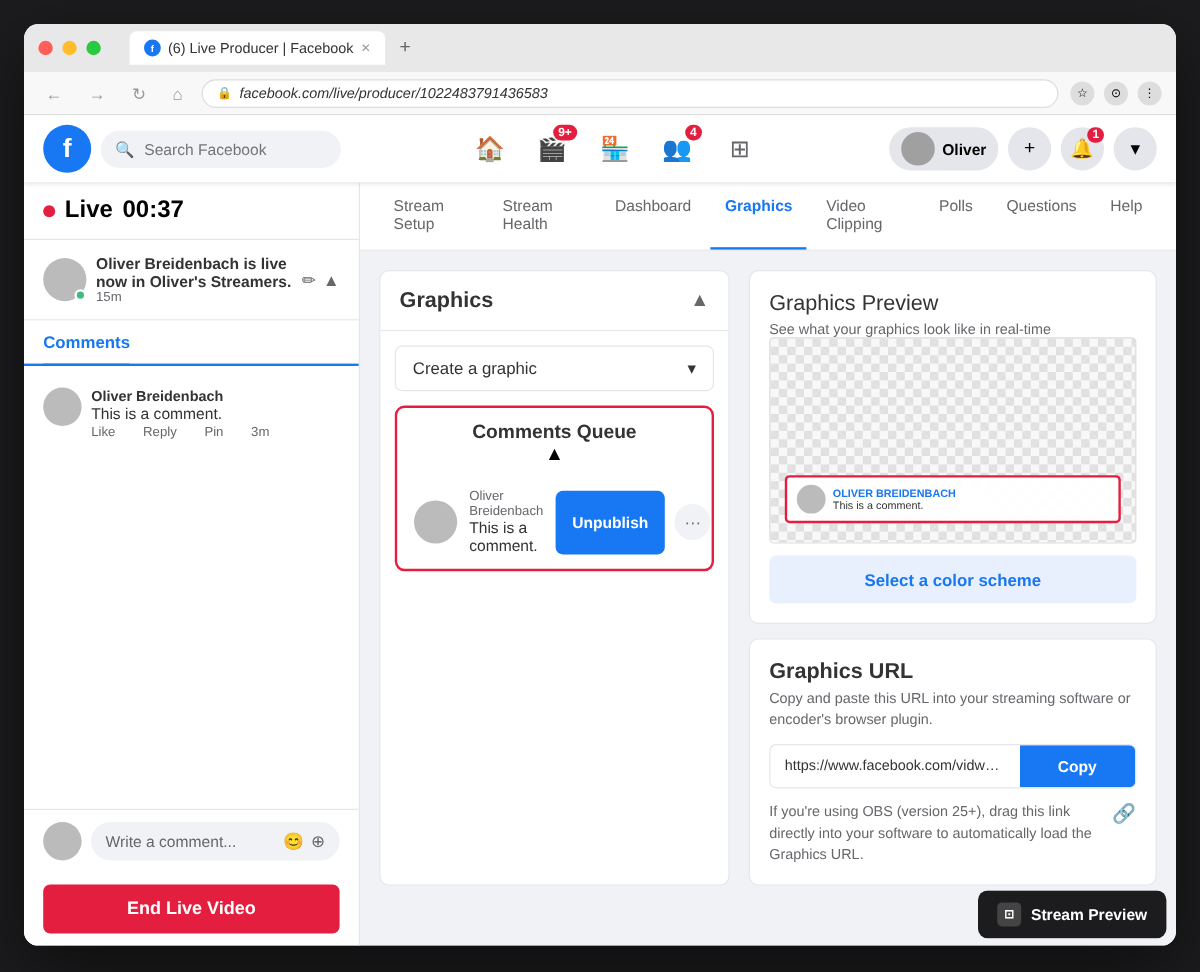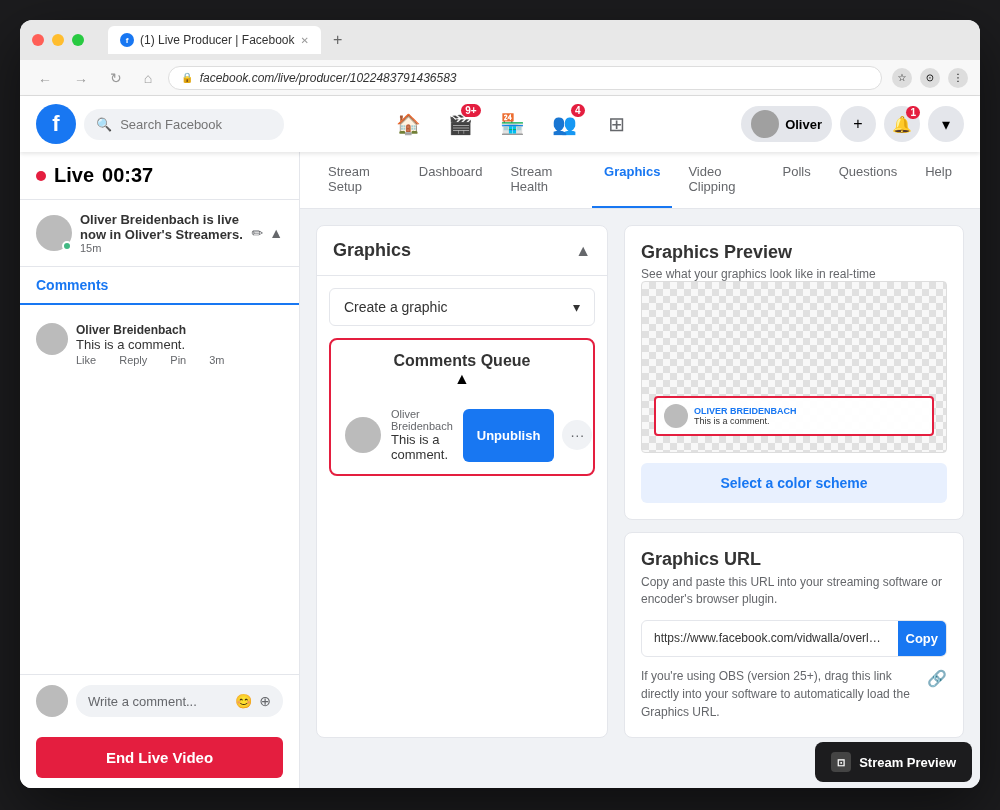--- a/index.html
+++ b/index.html
@@ -106,39 +106,39 @@
     .queue-item-info { flex: 1; }
     .queue-item-author { font-size: 11px; color: #65676b; }
     .queue-item-text { font-size: 13px; color: #333; font-weight: 500; }
     .queue-actions { display: flex; align-items: center; gap: 8px; }
     .unpublish-btn { background: #1877f2; color: white; border: none; border-radius: 6px; padding: 19px 14px; font-size: 13px; font-weight: 600; cursor: pointer; }
     .more-btn { width: 30px; height: 30px; border-radius: 50%; background: #f0f2f5; display: flex; align-items: center; justify-content: center; cursor: pointer; font-size: 14px; color: #65676b; }
 
     
     .preview-panel { width: 340px; flex-shrink: 0; }
     .preview-card { background: white; border-radius: 8px; border: 1px solid #e4e6eb; padding: 16px; margin-bottom: 12px; }
-    .preview-title { font-size: 18px; font-weight: 700; color: #333; margin-bottom: 4px; }
+    .preview-title { font-size: 18px; font-weight: 400; color: #333; margin-bottom: 4px; }
     .preview-subtitle { font-size: 12px; color: #65676b; margin-bottom: 0; }
 
     .preview-canvas { width: 100%; aspect-ratio: 16/9; background: repeating-conic-gradient(#e0e0e0 0% 25%, #f8f8f8 0% 50%) 0 0 / 16px 16px; border-radius: 4px; position: relative; overflow: hidden; border: 1px solid #ddd; }
 
     .preview-overlay { position: absolute; bottom: 16px; left: 12px; right: 12px; border: 2px solid #e41e3f; border-radius: 4px; background: rgba(255,255,255,0.95); padding: 6px 8px; display: flex; align-items: center; gap: 6px; }
     .overlay-avatar { width: 24px; height: 24px; border-radius: 50%; background: #bbb; flex-shrink: 0; }
     .overlay-text-block { flex: 1; }
     .overlay-name { font-size: 9px; font-weight: 700; color: #1877f2; text-transform: uppercase; }
     .overlay-comment { font-size: 9px; color: #333; }
 
     .color-scheme-btn { width: 100%; background: #e8f0fe; color: #1877f2; border: none; border-radius: 6px; padding: 12px; font-size: 14px; font-weight: 600; cursor: pointer; margin-top: 10px; }
 
     .url-card { background: white; border-radius: 8px; border: 1px solid #e4e6eb; padding: 16px; }
     .url-title { font-size: 18px; font-weight: 700; color: #333; margin-bottom: 4px; }
     .url-subtitle { font-size: 12px; color: #65676b; margin-bottom: 12px; line-height: 1.4; }
     .url-box { display: flex; align-items: center; border: 1px solid #e4e6eb; border-radius: 6px; overflow: hidden; margin-bottom: 10px; }
     .url-text { flex: 1; padding: 10px 12px; font-size: 12px; color: #333; overflow: hidden; text-overflow: ellipsis; white-space: nowrap; }
-    .copy-btn { background: #1877f2; color: white; border: none; padding: 10px 8px; font-size: 13px; font-weight: 600; cursor: pointer; flex-shrink: 0; }
+    .copy-btn { background: #1877f2; color: white; border: none; padding: 10px 32px; font-size: 13px; font-weight: 600; cursor: pointer; flex-shrink: 0; }
     .url-obs-text { font-size: 12px; color: #65676b; line-height: 1.5; }
     .url-link-icon { float: right; color: #65676b; font-size: 16px; margin-left: 8px; }
 
     
     .stream-preview-btn { position: fixed; bottom: 28px; right: 28px; background: #1c1c1e; color: white; border: none; border-radius: 8px; padding: 10px 16px; font-size: 13px; font-weight: 600; cursor: pointer; display: flex; align-items: center; gap: 8px; }
     .stream-preview-icon { width: 20px; height: 20px; border-radius: 4px; background: #444; display: flex; align-items: center; justify-content: center; font-size: 10px; }
 
     
     .checkerboard {
       background-image:
@@ -155,21 +155,21 @@
 <body>
 
 <div class="browser-window">
 
   <div class="browser-titlebar">
     <div class="traffic-light traffic-red"></div>
     <div class="traffic-light traffic-yellow"></div>
     <div class="traffic-light traffic-green"></div>
     <div class="browser-tab">
       <div class="tab-favicon">f</div>
-      <span>(1) Live Producer | Facebook</span>
+      <span>(6) Live Producer | Facebook</span>
       <span class="tab-close">✕</span>
     </div>
     <button class="tab-new">+</button>
   </div>
 
   <div class="browser-addressbar">
     <button class="nav-btn">←</button>
     <button class="nav-btn">→</button>
     <button class="nav-btn">↻</button>
     <button class="nav-btn">⌂</button>
@@ -279,22 +279,22 @@
         </div>
 
         <button class="end-live-btn">End Live Video</button>
 
       </div>
 
       <div class="fb-content">
 
         <div class="content-tabs">
           <div class="content-tab">Stream Setup</div>
+          <div class="content-tab">Stream Health</div>
           <div class="content-tab">Dashboard</div>
-          <div class="content-tab">Stream Health</div>
           <div class="content-tab active">Graphics</div>
           <div class="content-tab">Video Clipping</div>
           <div class="content-tab">Polls</div>
           <div class="content-tab">Questions</div>
           <div class="content-tab">Help</div>
         </div>
 
         <div class="content-body">
 
           <div class="graphics-panel">

